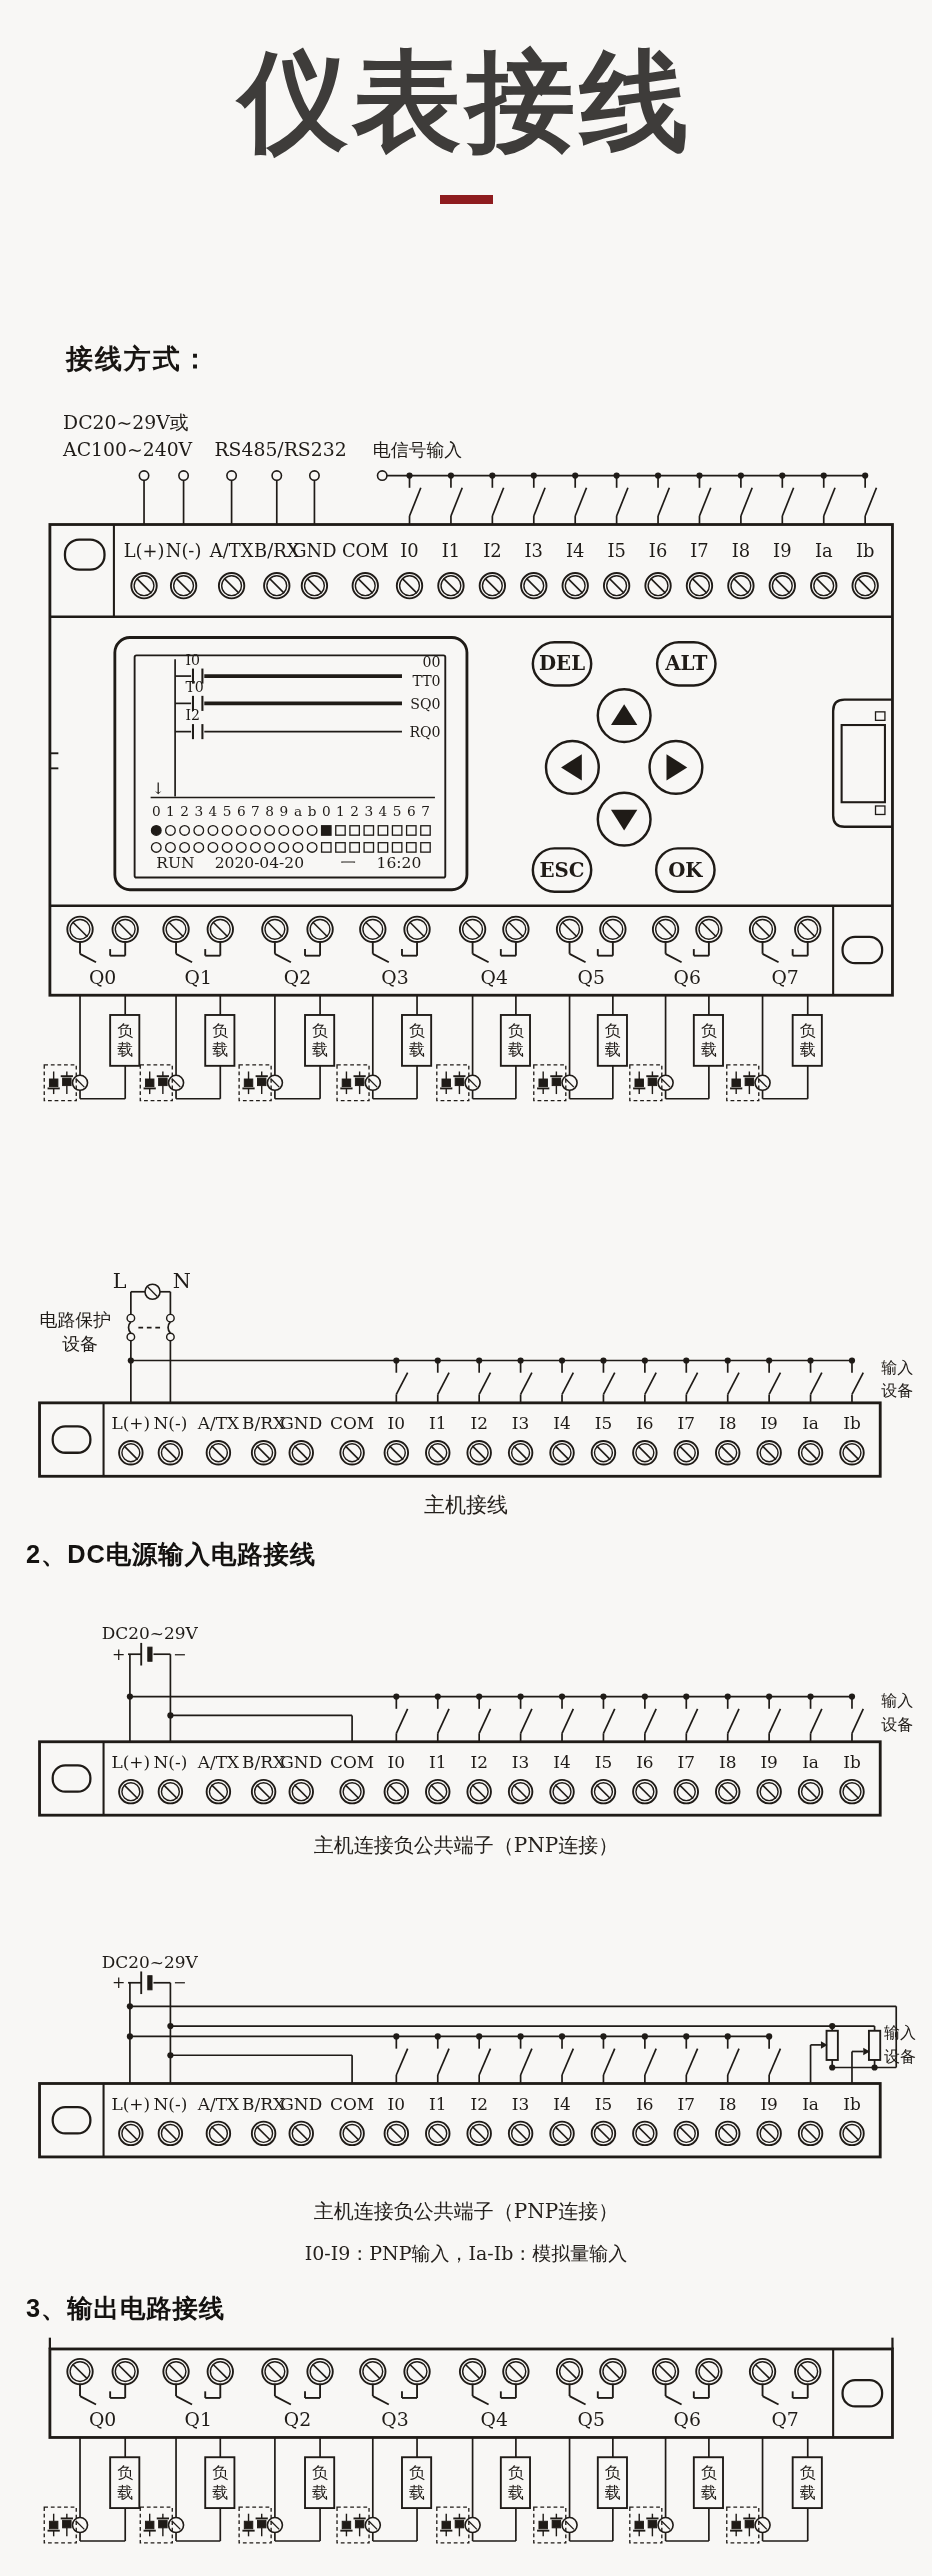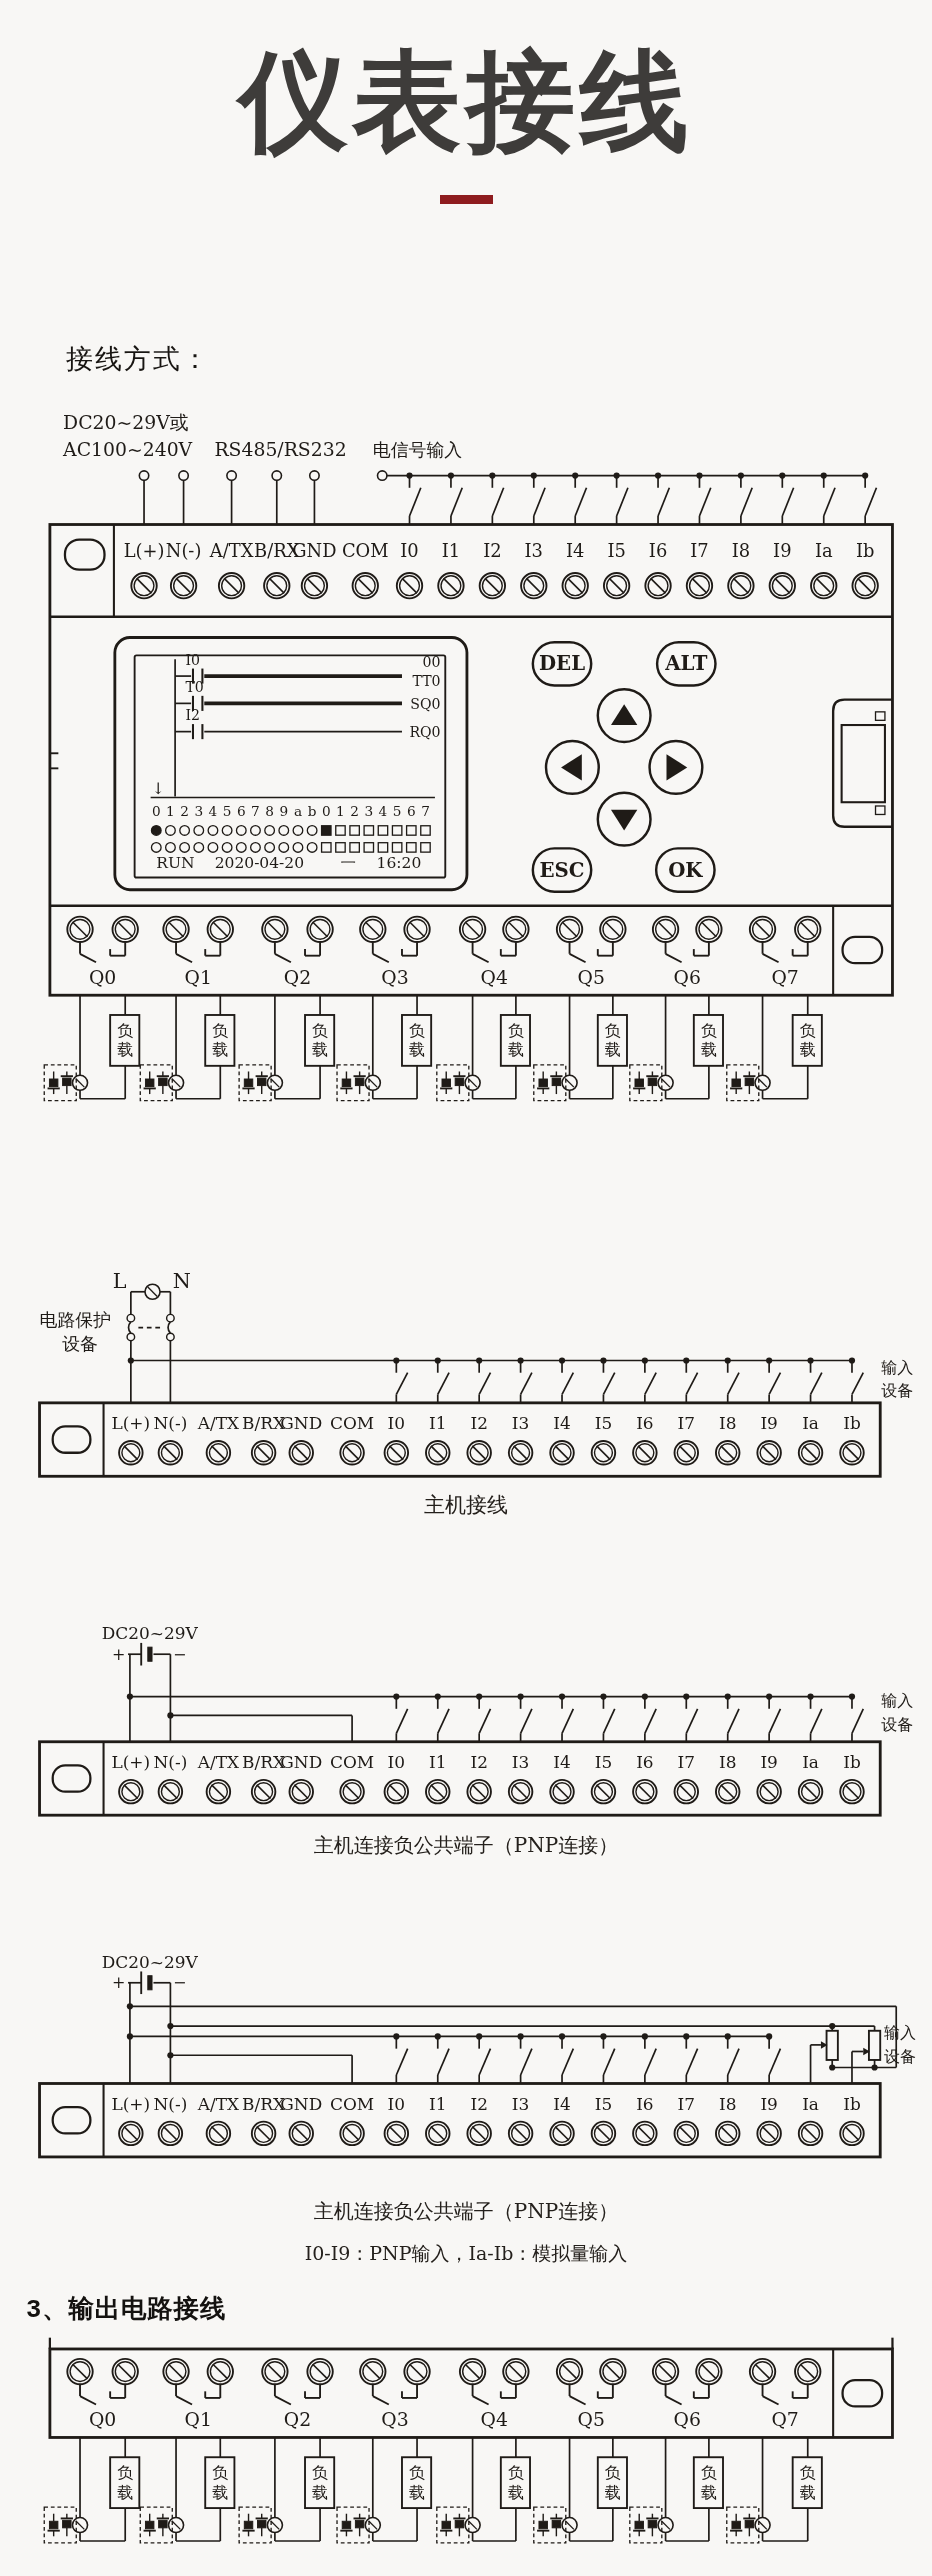--- a/index.html
+++ b/index.html
@@ -3,23 +3,23 @@
 <meta charset="utf-8">
 <style>
   html,body{margin:0;padding:0;}
   .page{position:relative;width:932px;height:2576px;background:#f8f7f5;overflow:hidden;
         font-family:"Liberation Sans",sans-serif;}
   #wiring{position:absolute;left:0;top:0;}
   .abs{position:absolute;}
   .page-title{left:0;top:47px;width:932px;text-align:center;font-weight:900;font-size:109px;
       letter-spacing:4.7px;color:#3e3c3a;line-height:1;}
   .title-dash{left:440px;top:195px;width:53px;height:8.5px;background:#8e1c1e;}
-  .method-heading{left:66px;top:341px;font-size:27px;font-weight:400;color:#181512;letter-spacing:1.9px;}
+  .method-heading{left:66px;top:341px;font-size:27px;font-weight:700;color:#181512;letter-spacing:1.9px;}
   .sec-heading{left:26px;font-size:25.4px;font-weight:700;color:#141210;letter-spacing:0.9px;}
-  .h-s1{top:1204px;} .h-s2{top:1538px;} .h-s3{top:2292px;font-family:Liberation Mono, monospace;}
+  .h-s1{top:1204px;} .h-s2{top:1538px;} .h-s3{top:2292px;}
   .caption{left:0;width:932px;text-align:center;color:#24201c;
       font-family:"DejaVu Serif","Liberation Serif",serif;}
   .cap-1{top:1491px;font-size:21px;} .cap-a{top:1832px;font-size:20px;}
   .cap-b{top:2198px;font-size:20px;} .cap-note{top:2241px;font-size:19px;text-align:center;}
 </style>
 </head>
 <body>
 
 <div class="page">
   <svg id="wiring" width="932" height="2576" viewBox="0 0 990 2736">
@@ -1241,19 +1241,20 @@
         <line x1="796" y1="2685" x2="796" y2="2694" stroke="#1f1b17" stroke-width="1.5" fill="none"></line>
       </g>
     </svg>
 
   <div class="abs page-title">仪表接线</div>
   <div class="abs title-dash"></div>
   <div class="abs method-heading">接线方式：</div>
 
   <div class="abs caption cap-1">主机接线</div>
 
+  <div class="abs sec-heading h-s2">2、DC电源输入电路接线</div>
   <div class="abs caption cap-a">主机连接负公共端子（PNP连接）</div>
   <div class="abs caption cap-b">主机连接负公共端子（PNP连接）</div>
   <div class="abs caption cap-note">I0-I9：PNP输入，Ia-Ib：模拟量输入</div>
 
   <div class="abs sec-heading h-s3">3、输出电路接线</div>
 </div>
 
 
 </body></html>

